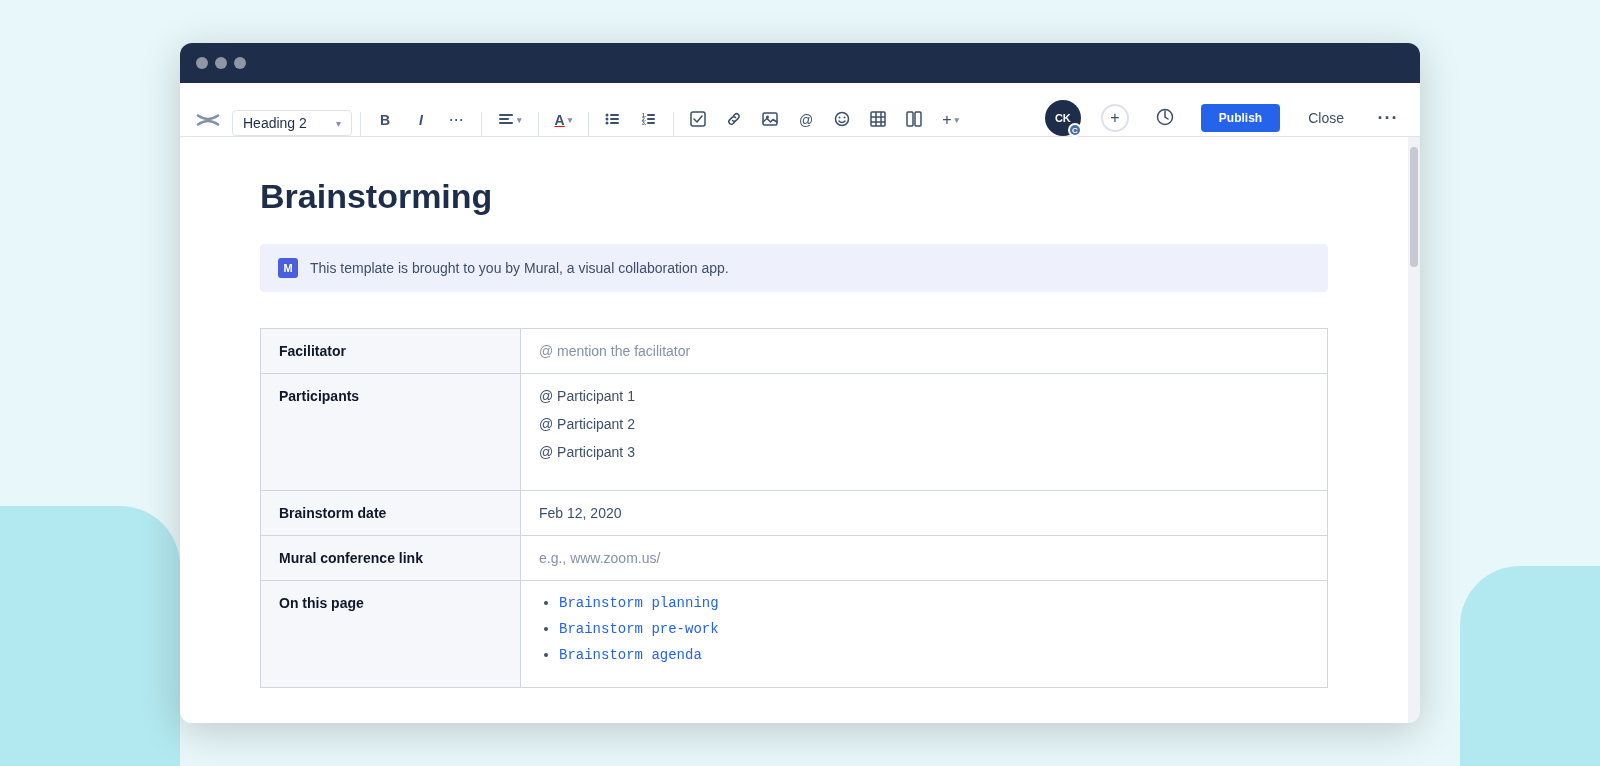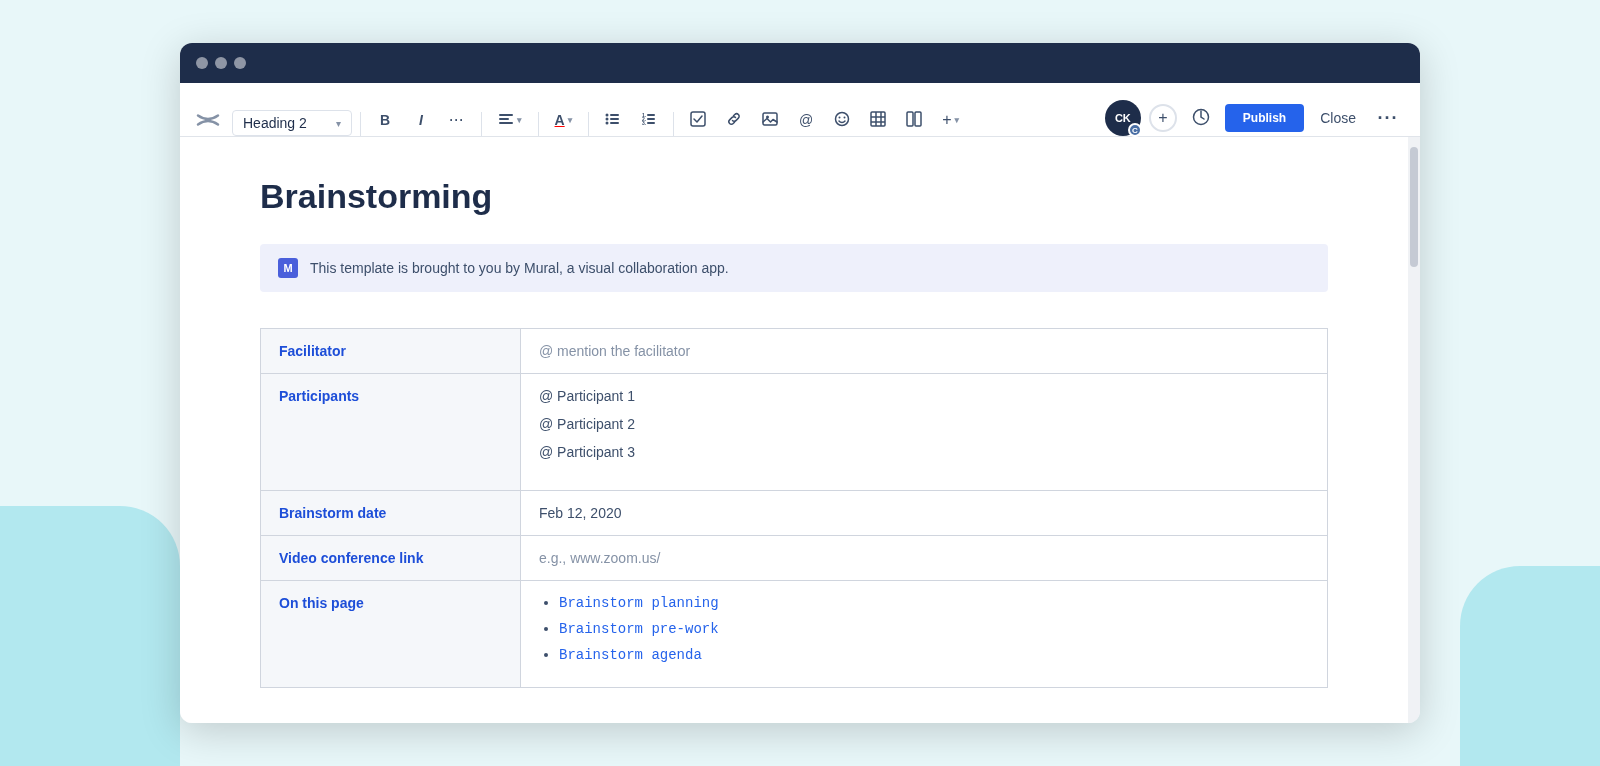--- a/index.html
+++ b/index.html
@@ -129,21 +129,21 @@
     .toolbar-btn-wide {
       width: auto;
       padding: 0 8px;
       gap: 3px;
     }
 
     .toolbar-right {
       margin-left: auto;
       display: flex;
       align-items: center;
-      gap: 8px;
+      gap: 20px;
       margin-top: 12px;
     }
 
     .avatar {
       width: 36px;
       height: 36px;
       border-radius: 50%;
       background: #1e2d4a;
       color: white;
       display: flex;
@@ -292,21 +292,21 @@
     .info-table td {
       border: 1px solid #d0d5de;
       padding: 14px 18px;
       vertical-align: top;
       font-size: 14px;
       color: #3d4f6b;
     }
     .info-table td.label-cell {
       background: #f5f7fa;
       font-weight: 700;
-      color: #1d4ed8;
+      color: #0f172a;
       width: 260px;
       white-space: nowrap;
       margin-top: 48px;
     }
     .info-table td.value-cell {
       color: #8592a6;
       border-radius: 11px;
     }
     .info-table td.value-cell.has-value {
       color: #3d4f6b;
@@ -547,21 +547,21 @@
               <div class="participant">@ Participant 3</div>
             </td>
           </tr>
 
           <tr>
             <td class="label-cell">Brainstorm date</td>
             <td class="value-cell has-value">Feb 12, 2020</td>
           </tr>
 
           <tr>
-            <td class="label-cell">Video conference link</td>
+            <td class="label-cell">Mural conference link</td>
             <td class="value-cell">e.g., www.zoom.us/</td>
           </tr>
 
           <tr>
             <td class="label-cell">On this page</td>
             <td class="value-cell has-value on-this-page-cell">
               <ul>
                 <li>
                   <a href="#brainstorm-planning">Brainstorm planning</a>
                 </li>

